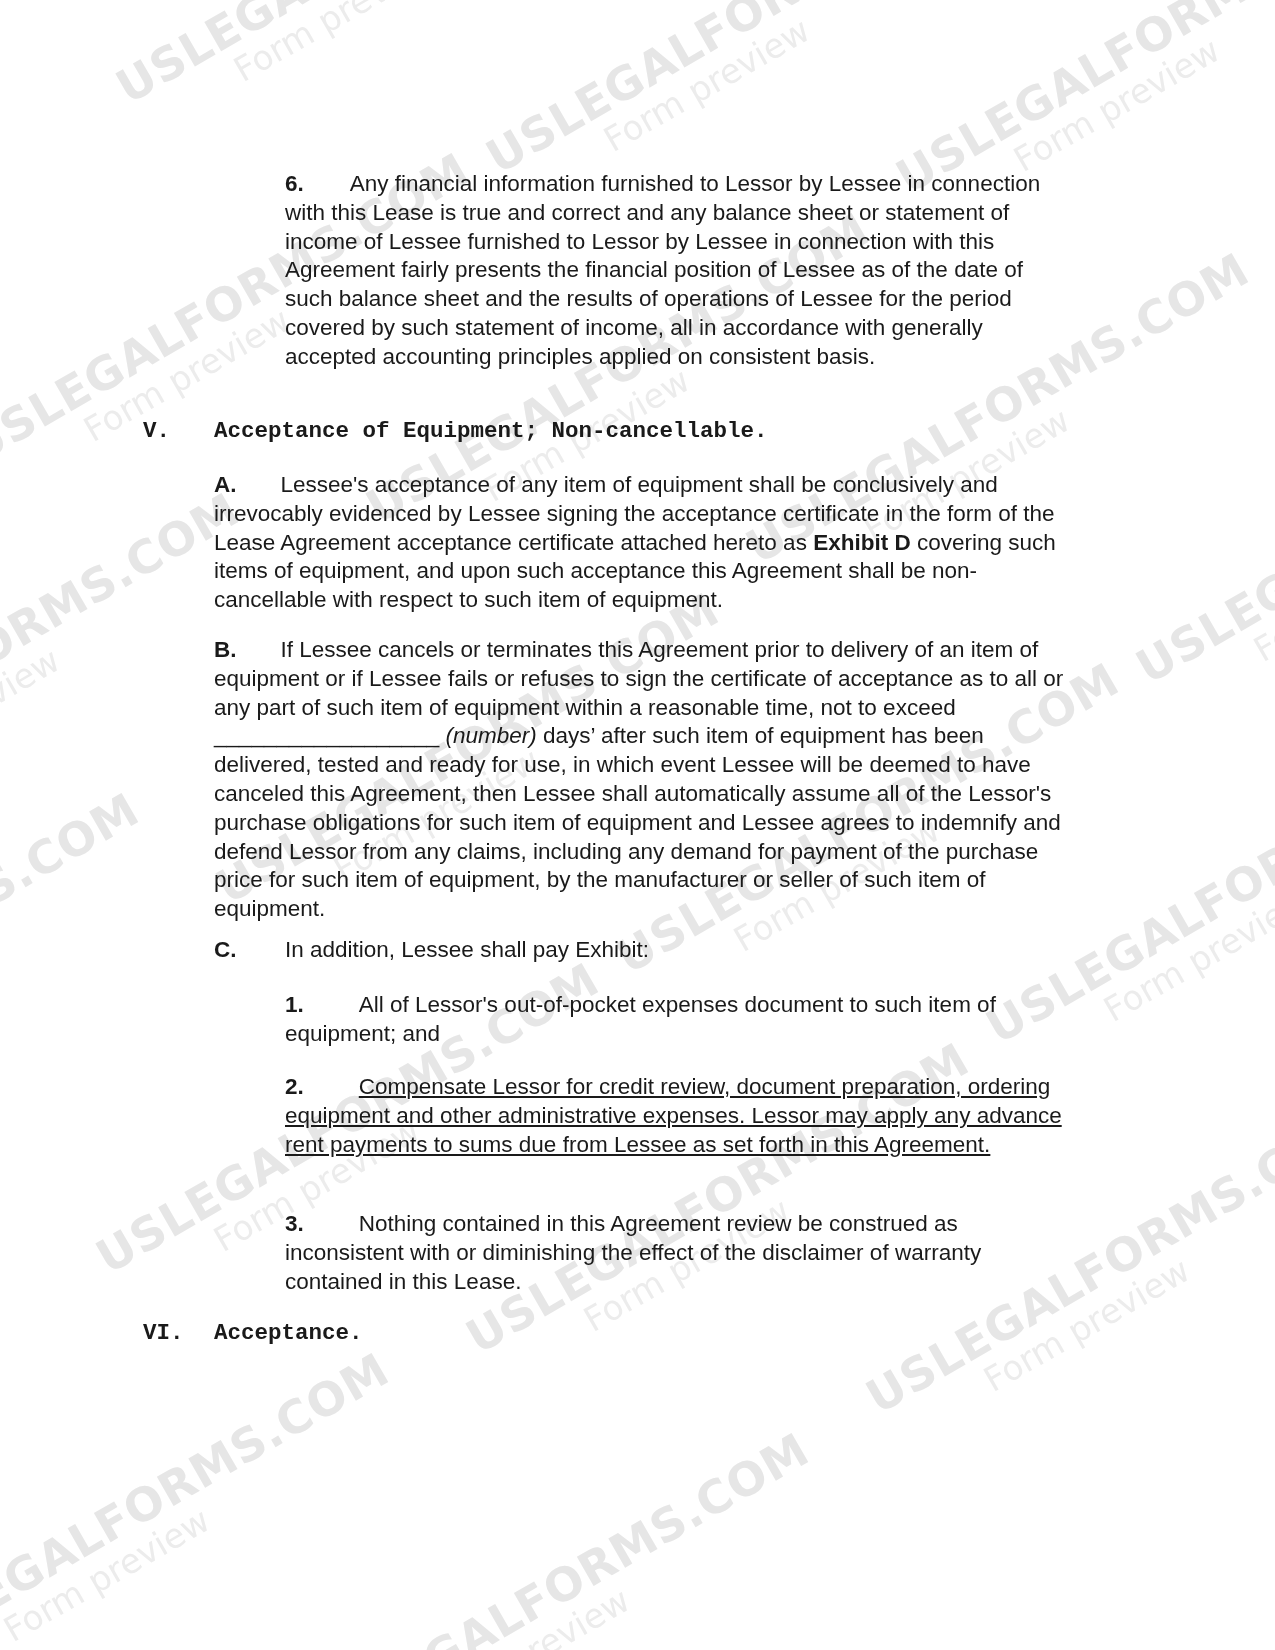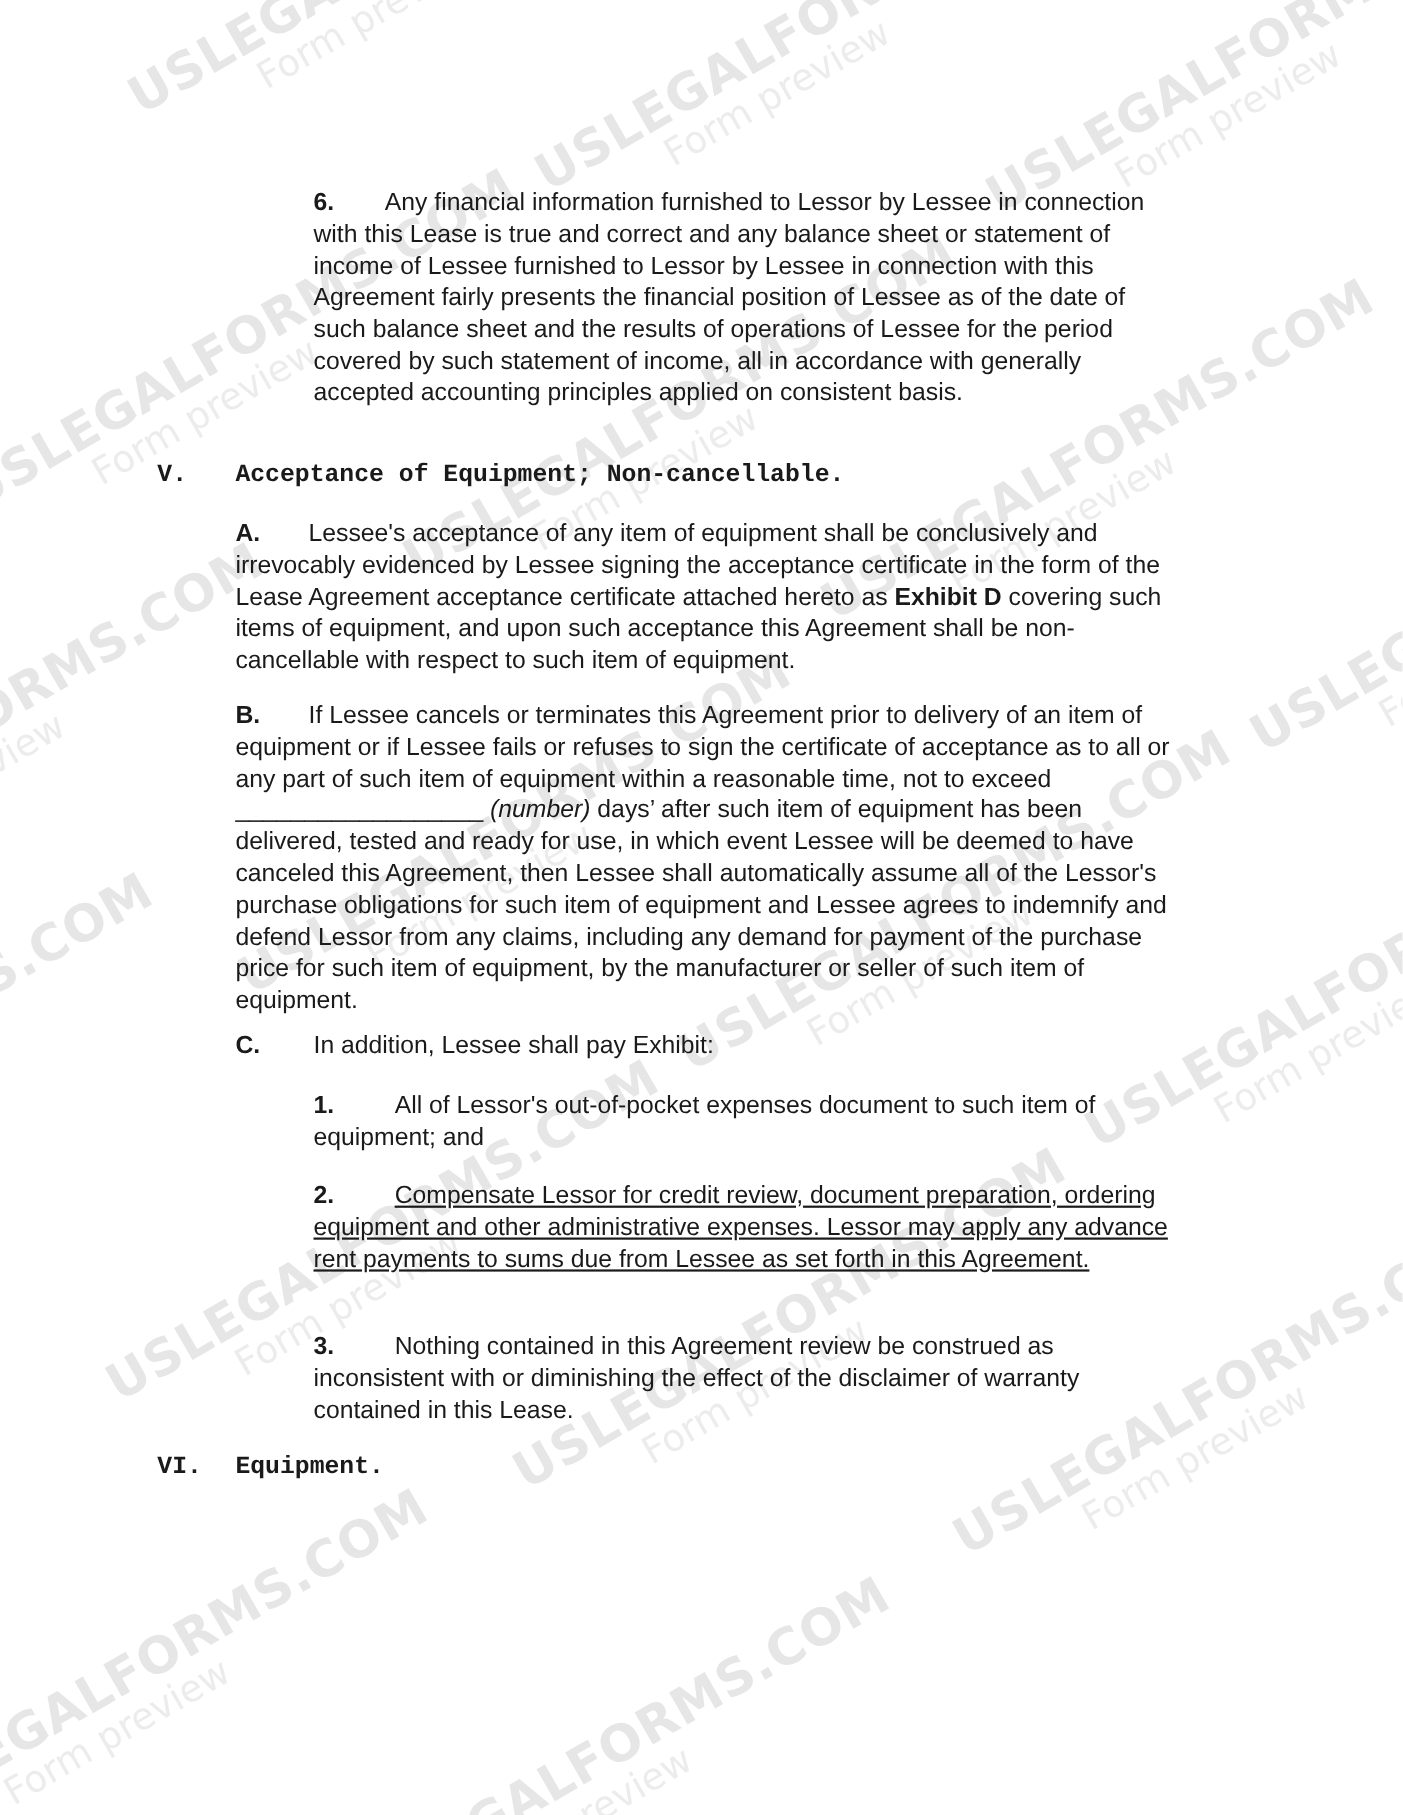--- a/index.html
+++ b/index.html
@@ -179,17 +179,17 @@
 
     <div class="para" style="left:285px; top:1073px; width:790px;text-decoration:underline;">
       <span class="lbl">2.</span><span class="tab" style="width:55px;"></span><span>Compensate Lessor for credit review, document preparation, ordering equipment and other administrative expenses. Lessor may apply any advance rent payments to sums due from Lessee as set forth in this Agreement.</span>
     </div>
 
     <div class="para" style="left:285px; top:1210px; width:790px;">
       <span class="lbl">3.</span><span class="tab" style="width:55px;"></span><span>Nothing contained in this Agreement review be construed as inconsistent with or diminishing the effect of the disclaimer of warranty contained in this Lease.</span>
     </div>
 
     <div class="section-heading" style="left:143px; top:1319px;">
-      <span class="roman" style="width:71px;">VI.</span><span>Equipment.</span>
+      <span class="roman" style="width:71px;">VI.</span><span>Acceptance.</span>
     </div>
 
   </div>
 </div>
 
 </body></html>

